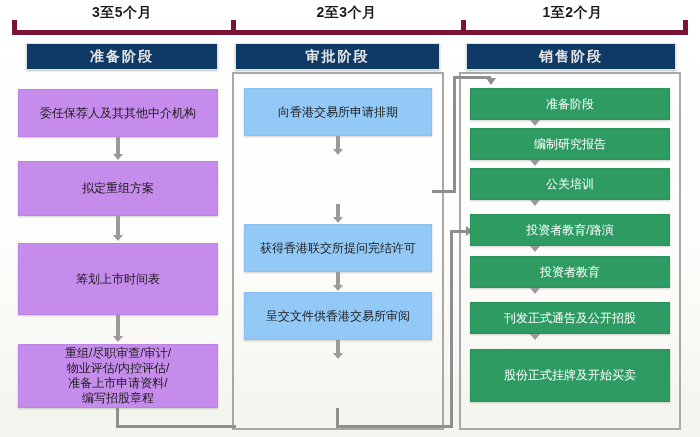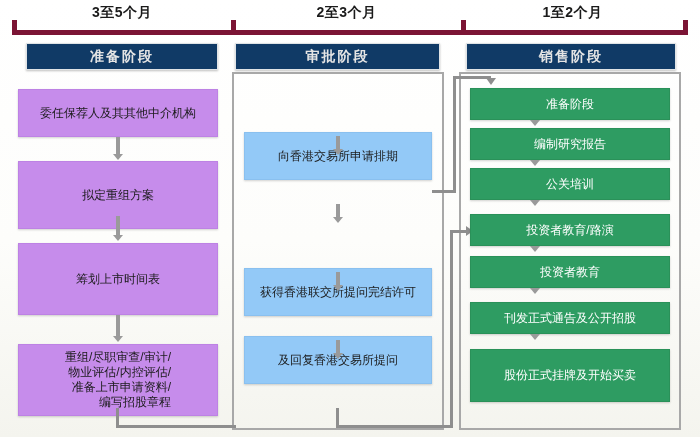--- a/index.html
+++ b/index.html
@@ -72,22 +72,22 @@
     display:flex;
     align-items:center;
     justify-content:center;
     text-align:center;
     font-size:12px;
     color:#1b1b1b;
     line-height:1.25;
     padding:1px 4px;
     box-shadow:0 1px 2px rgba(0,0,0,.18);
   }
-  .box.purple{background:#c68ceb;border:1px solid #bd82e4;text-align:right;}
-  .box.blue{background:#93c9f7;border:1px solid #8ac0ef;margin-top:44px;}
+  .box.purple{background:#c68ceb;border:1px solid #bd82e4;}
+  .box.blue{background:#93c9f7;border:1px solid #8ac0ef;}
   .box.green{background:#2e9c62;border:1px solid #2a9159;color:#ffffff;}
   .box .lbl{white-space:pre-line;}
 
   
   .varrow{
     position:absolute;
     width:4px;
     background:#9a9a9a;
   }
   .vhead{
@@ -141,33 +141,33 @@
 
   <div class="col-frame" style="left:232px;top:72px;width:212px;height:358px"></div>
   <div class="col-frame" style="left:459px;top:72px;width:222px;height:358px"></div>
 
   <div class="box purple" style="left:18px;top:89px;width:200px;height:48px">
     <span class="lbl">委任保荐人及其其他中介机构</span>
   </div>
   <div class="varrow" style="left:116px;top:137px;height:18px"></div>
   <div class="vhead" style="left:113px;top:154px"></div>
 
-  <div class="box purple" style="left:18px;top:161px;width:200px;height:68px">
+  <div class="box purple" style="left:18px;top:161px;width:200px;height:55px">
     <span class="lbl">拟定重组方案</span>
   </div>
   <div class="varrow" style="left:116px;top:216px;height:20px"></div>
   <div class="vhead" style="left:113px;top:235px"></div>
 
   <div class="box purple" style="left:18px;top:243px;width:200px;height:72px">
     <span class="lbl">筹划上市时间表</span>
   </div>
   <div class="varrow" style="left:116px;top:315px;height:22px"></div>
   <div class="vhead" style="left:113px;top:336px"></div>
 
-  <div class="box purple" style="left:18px;top:344px;width:200px;height:72px">
+  <div class="box purple" style="left:18px;top:344px;width:200px;height:64px">
     <span class="lbl">重组/尽职审查/审计/
 物业评估/内控评估/
 准备上市申请资料/
 编写招股章程</span>
   </div>
 
   <div class="seg" style="left:116px;top:408px;width:3px;height:20px"></div>
   <div class="seg" style="left:116px;top:425px;width:120px;height:3px"></div>
 
   <div class="box blue" style="left:244px;top:88px;width:188px;height:48px">
@@ -179,21 +179,21 @@
   <div class="varrow" style="left:336px;top:204px;height:14px"></div>
   <div class="vhead" style="left:333px;top:217px"></div>
 
   <div class="box blue" style="left:244px;top:224px;width:188px;height:48px">
     <span class="lbl">获得香港联交所提问完结许可</span>
   </div>
   <div class="varrow" style="left:336px;top:272px;height:14px"></div>
   <div class="vhead" style="left:333px;top:285px"></div>
 
   <div class="box blue" style="left:244px;top:292px;width:188px;height:48px">
-    <span class="lbl">及回复香港交易所提问</span>
+    <span class="lbl">呈交文件供香港交易所审阅</span>
   </div>
   <div class="varrow" style="left:336px;top:340px;height:14px"></div>
   <div class="vhead" style="left:333px;top:353px"></div>
 
 
   <div class="seg" style="left:432px;top:190px;width:24px;height:3px"></div>
   <div class="seg" style="left:453px;top:76px;width:3px;height:117px"></div>
   <div class="seg" style="left:453px;top:76px;width:38px;height:3px"></div>
   <div class="arrowhead-down" style="left:486px;top:78px"></div>
 

